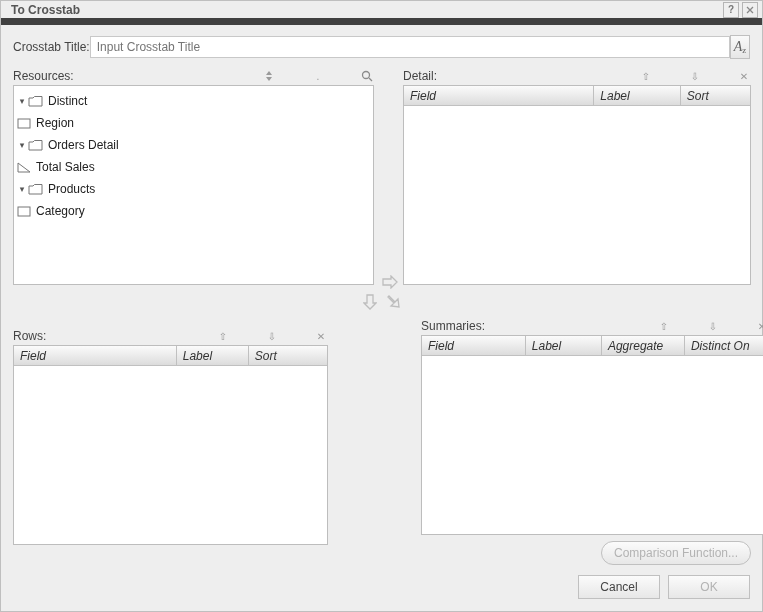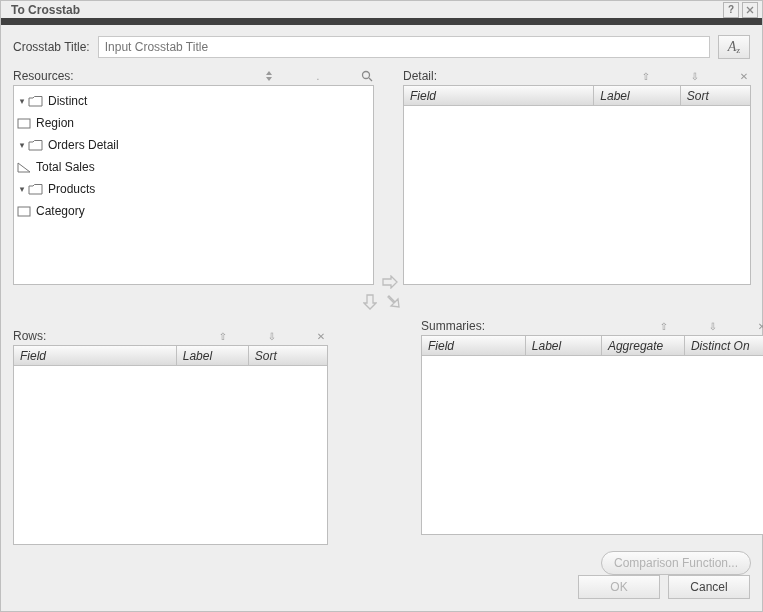--- a/index.html
+++ b/index.html
@@ -33,32 +33,32 @@
     width: 16px; height: 16px;
     border: 1px solid #b5b5b5;
     background: #efefef;
     margin-left: 3px;
     display:flex; align-items:center; justify-content:center;
     color:#777; font-size:10px;
   }
   .top-row {
     display:flex; align-items:center;
     padding: 10px 12px 8px 12px;
-    gap:8px;
+    gap:0;
   }
   .top-row label { color:#444; }
   .title-input {
     flex:1; height:22px;
     border:1px solid #c8c8c8;
     padding:2px 6px;
     font: inherit; color:#888;
     background:#fff;
   }
   .font-btn {
-    width:32px; height:24px;
+    width:20px; height:24px;
     border:1px solid #c0c0c0;
     background: linear-gradient(#fafafa,#e6e6e6);
     display:flex; align-items:center; justify-content:center;
     color:#666; font-style:italic; font-family: "Times New Roman", serif;
     font-size:14px;
   }
   .quad {
     flex:1;
     position:relative;
     padding: 0 12px 6px 12px;
@@ -294,28 +294,28 @@
       <div class="panel">
         <div class="grid-head">
           <div class="gh" style="width:30%">Field</div>
           <div class="gh" style="width:22%">Label</div>
           <div class="gh" style="width:24%">Aggregate</div>
           <div class="gh" style="width:24%">Distinct On</div>
         </div>
       </div>
     </div>
 
-    <div class="btn wide disabled" style="position:absolute; left:600px; top:484px;border-radius:12px;">
+    <div class="btn wide disabled" style="position:absolute; left:600px; top:474px;border-radius:12px;">
       <span>Comparison Function...</span>
     </div>
 
   </div>
 
   <div class="btn-bar">
+    <div class="btn">
+        <span>Cancel</span>
+      </div>
     <div class="btn disabled">
         <span>OK</span>
       </div>
-    <div class="btn">
-        <span>Cancel</span>
-      </div>
   </div>
 
 </div>
 
 </body></html>

